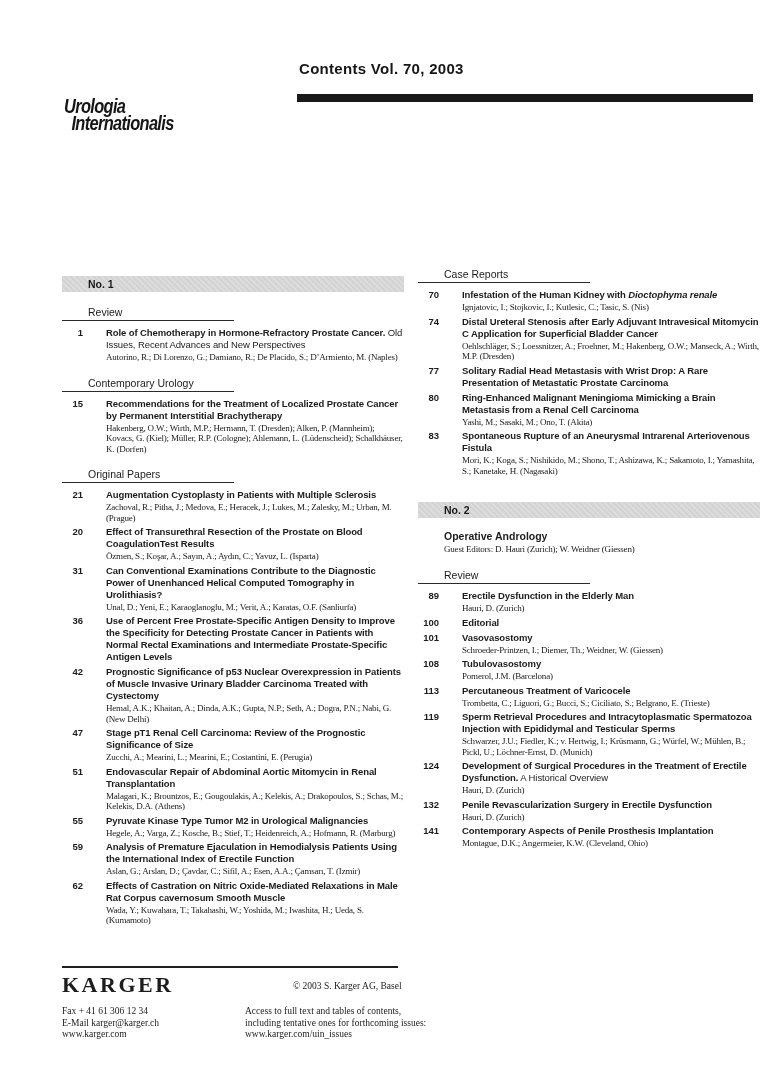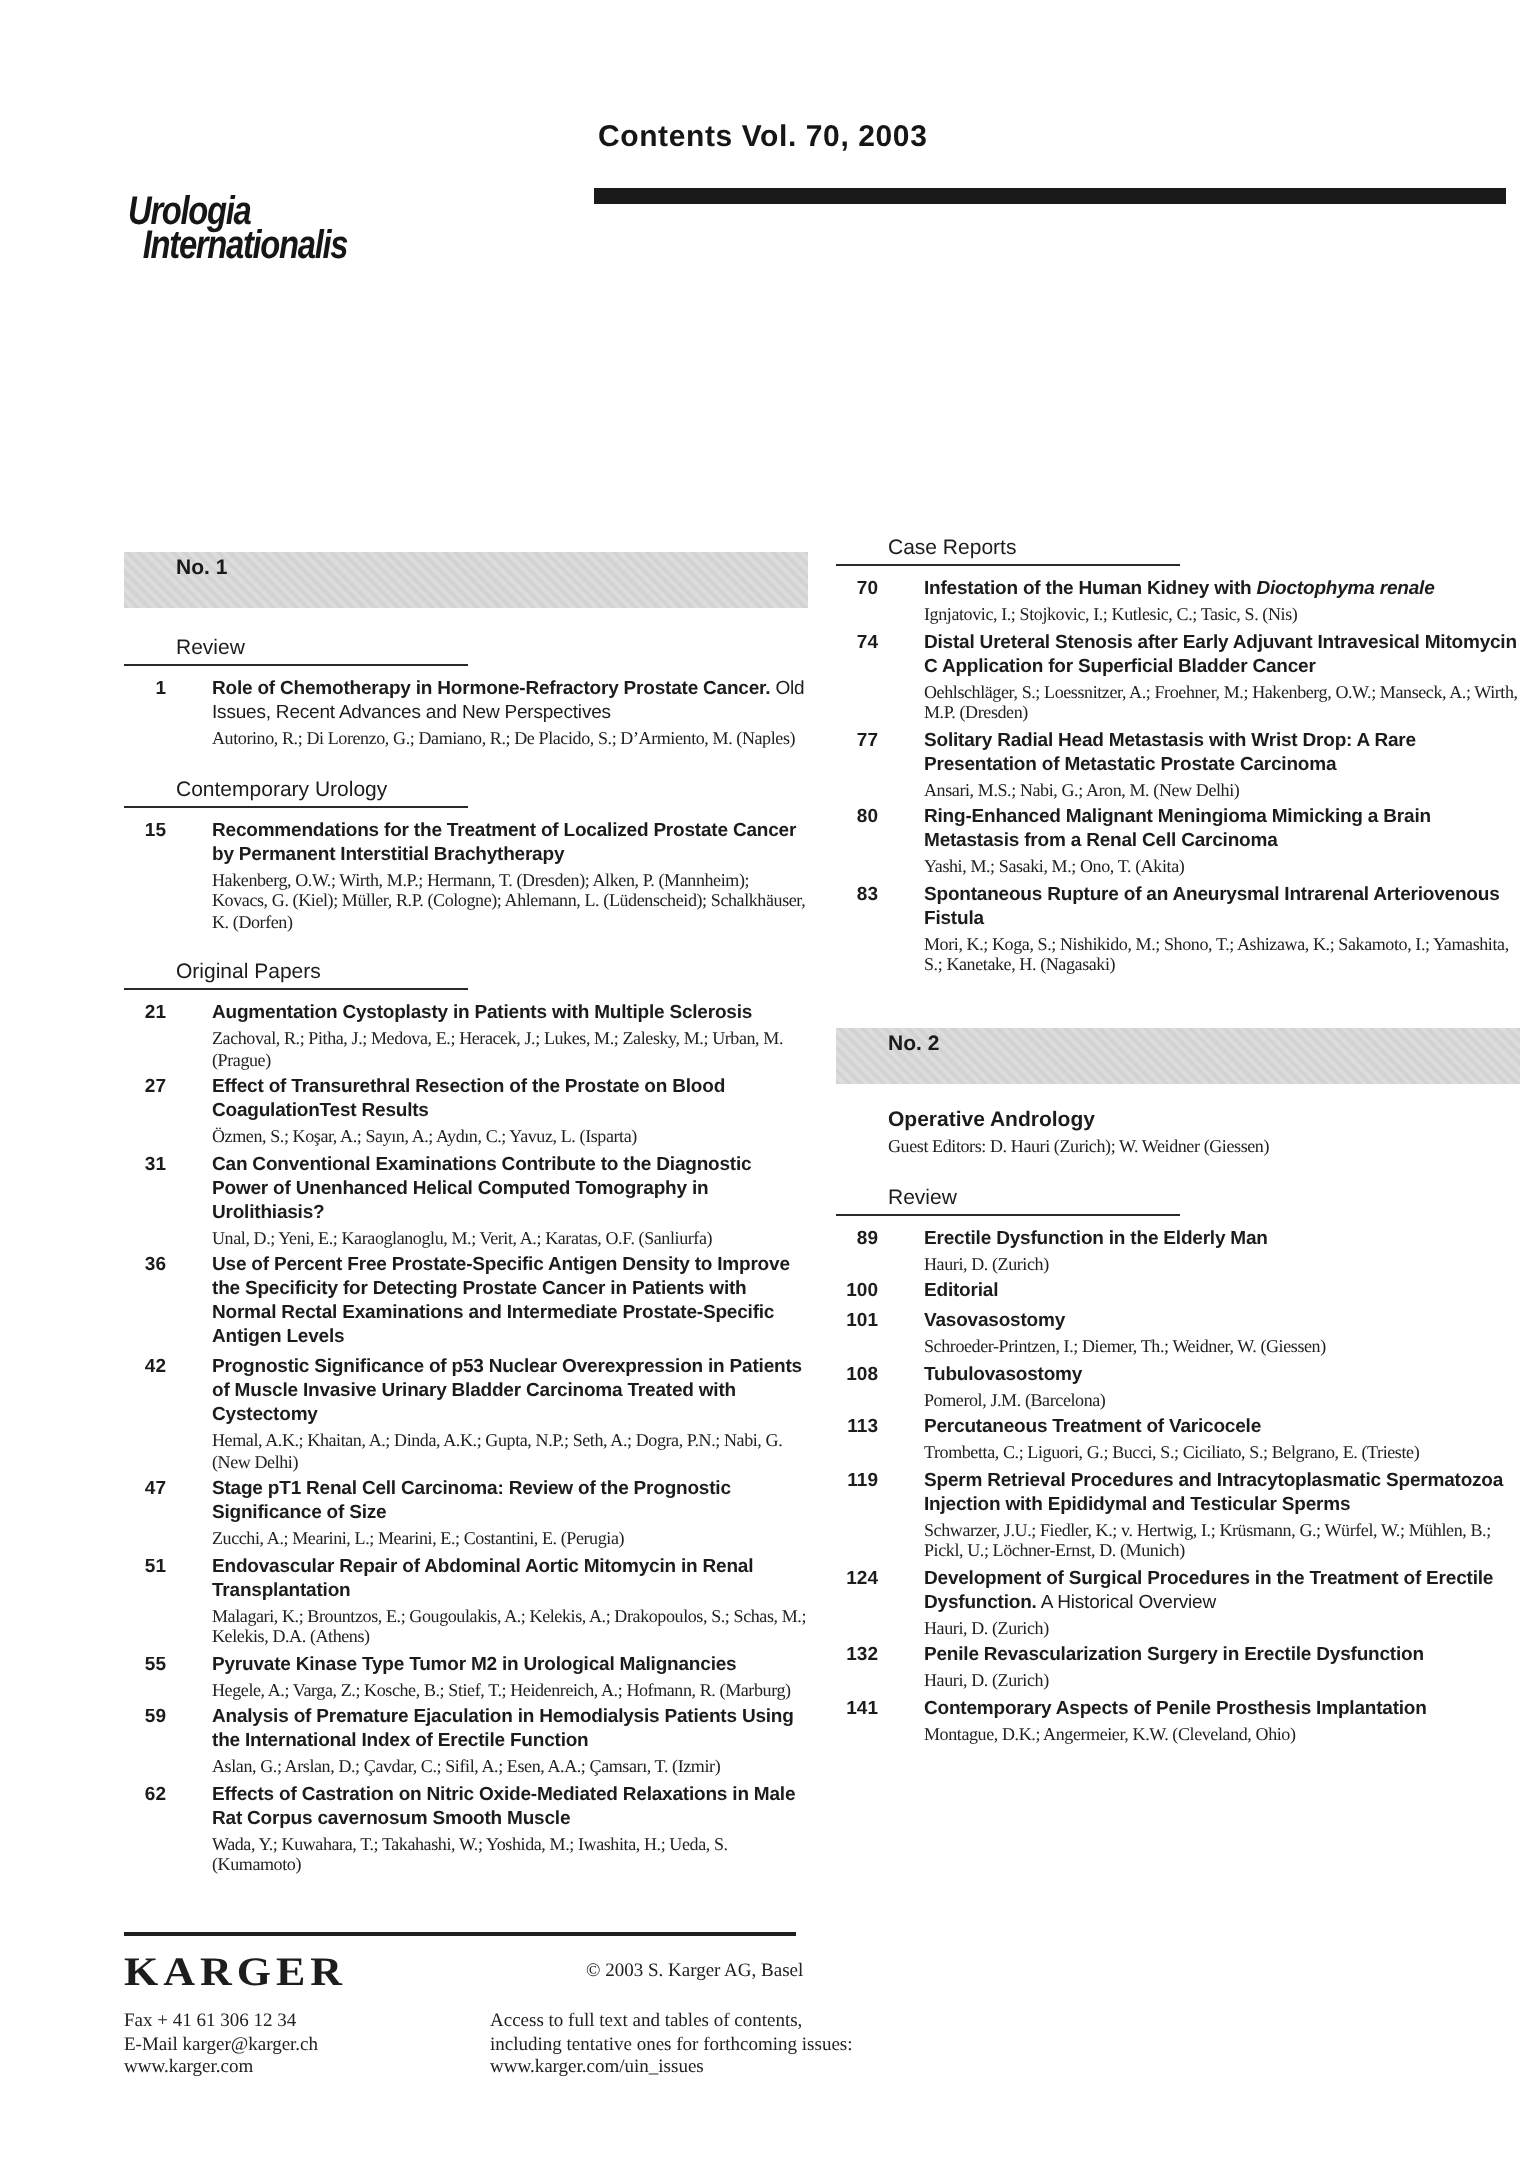--- a/index.html
+++ b/index.html
@@ -28,21 +28,21 @@
   
   .col { position:absolute; width:342px; }
   .col-left  { left:62px;  top:276px; }
   .col-right { left:418px; top:268px; }
 
   .block { margin:0; }
   .block-issue {
     background:#d7d7d7;
     background-image:repeating-linear-gradient(45deg,#d3d3d3 0 2px,#dcdcdc 2px 4px);
     font-weight:bold; font-size:10.5px; line-height:12px;
-    padding:2px 0 14px 26px; margin:0 0 12px 0; color:#1a1a1a;
+    padding:2px 0 2px 26px; margin:0 0 12px 0; color:#1a1a1a;
   }
   .col .block-issue:not(:first-child) { margin-top:26px; }
 
   .block-section { margin:14px 0 6px 0; }
   .col .block:first-child { margin-top:0; }
   .section-label { font-size:10.5px; line-height:12px; padding-left:26px; color:#1c1c1c; }
   .section-rule  { border-bottom:1px solid #2a2a2a; width:172px; margin-top:2px; }
 
   .entry { display:flex; margin-bottom:3px; }
   .entry .num {
@@ -128,21 +128,21 @@
         <div class="section-rule"></div>
       </div>
       <div class="block entry">
         <div class="num">21</div>
         <div class="body">
           <div class="title"><span class="seg-bold">Augmentation Cystoplasty in Patients with Multiple Sclerosis</span></div>
           <div class="authors">Zachoval, R.; Pitha, J.; Medova, E.; Heracek, J.; Lukes, M.; Zalesky, M.; Urban, M. (Prague)</div>
         </div>
       </div>
       <div class="block entry">
-        <div class="num">27</div>
+        <div class="num">20</div>
         <div class="body">
           <div class="title"><span class="seg-bold">Effect of Transurethral Resection of the Prostate on Blood CoagulationTest Results</span></div>
           <div class="authors">Özmen, S.; Koşar, A.; Sayın, A.; Aydın, C.; Yavuz, L. (Isparta)</div>
         </div>
       </div>
       <div class="block entry">
         <div class="num">31</div>
         <div class="body">
           <div class="title"><span class="seg-bold">Can Conventional Examinations Contribute to the Diagnostic Power of Unenhanced Helical Computed Tomography in Urolithiasis?</span></div>
           <div class="authors">Unal, D.; Yeni, E.; Karaoglanoglu, M.; Verit, A.; Karatas, O.F. (Sanliurfa)</div>
@@ -213,21 +213,20 @@
         <div class="num">74</div>
         <div class="body">
           <div class="title"><span class="seg-bold">Distal Ureteral Stenosis after Early Adjuvant Intravesical Mitomycin C Application for Superficial Bladder Cancer</span></div>
           <div class="authors">Oehlschläger, S.; Loessnitzer, A.; Froehner, M.; Hakenberg, O.W.; Manseck, A.; Wirth, M.P. (Dresden)</div>
         </div>
       </div>
       <div class="block entry">
         <div class="num">77</div>
         <div class="body">
           <div class="title"><span class="seg-bold">Solitary Radial Head Metastasis with Wrist Drop: A Rare Presentation of Metastatic Prostate Carcinoma</span></div>
-          <div class="authors">Ansari, M.S.; Nabi, G.; Aron, M. (New Delhi)</div>
         </div>
       </div>
       <div class="block entry">
         <div class="num">80</div>
         <div class="body">
           <div class="title"><span class="seg-bold">Ring-Enhanced Malignant Meningioma Mimicking a Brain Metastasis from a Renal Cell Carcinoma</span></div>
           <div class="authors">Yashi, M.; Sasaki, M.; Ono, T. (Akita)</div>
         </div>
       </div>
       <div class="block entry">

